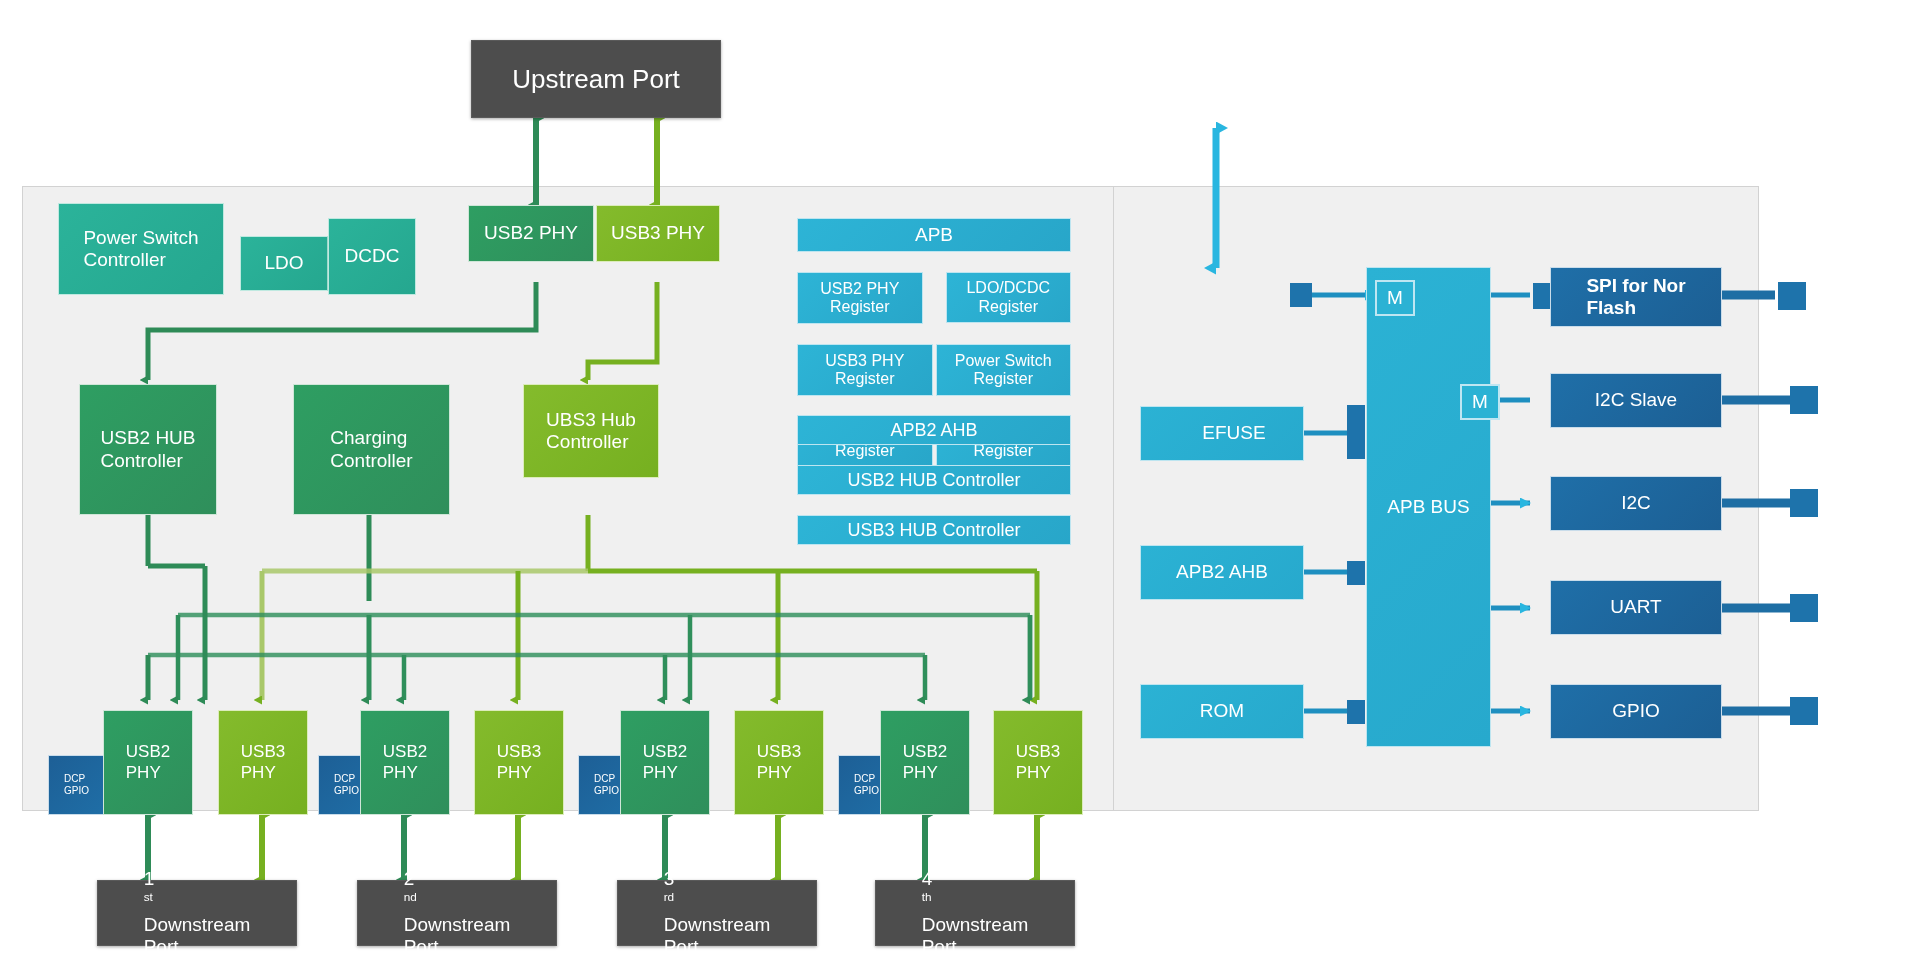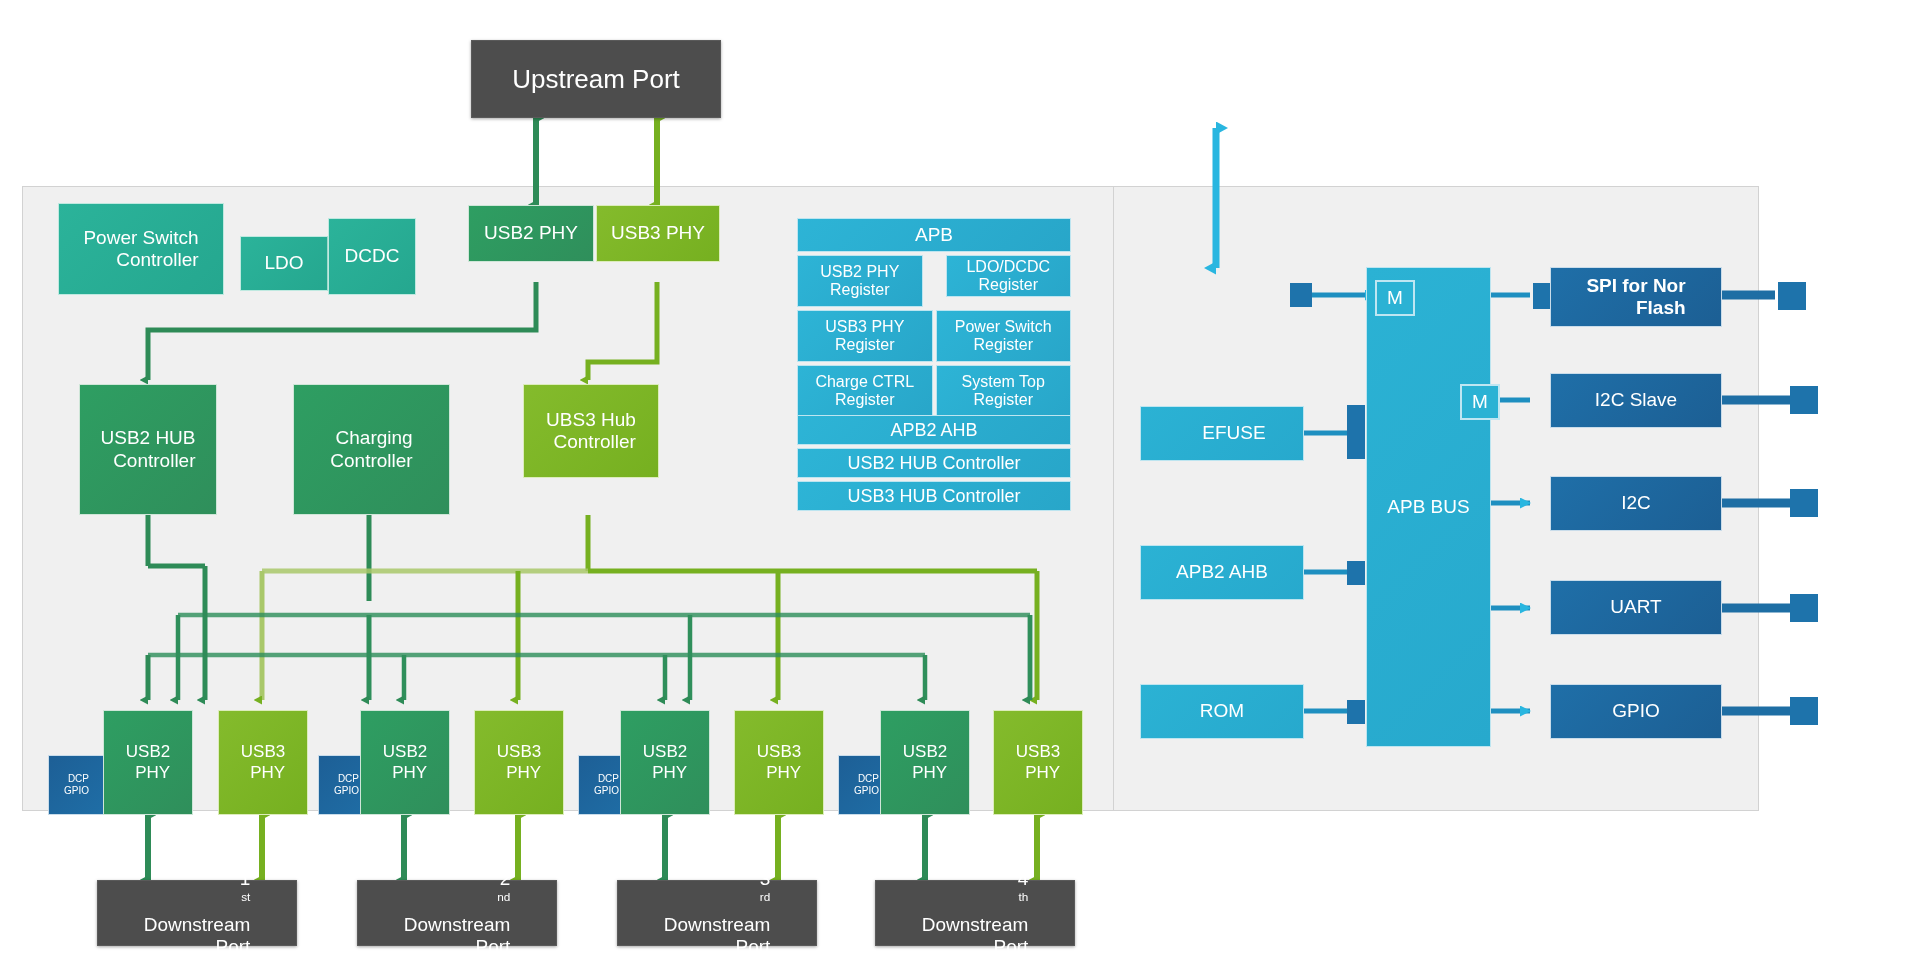--- a/index.html
+++ b/index.html
@@ -1,20 +1,20 @@
 <!DOCTYPE html>
 <html><head>
 <meta charset="utf-8">
 <style>
   html,body{margin:0;padding:0;background:#ffffff;}
   body{font-family:"Liberation Sans",sans-serif;}
   #stage{position:relative;width:1905px;height:964px;background:#ffffff;overflow:hidden;}
 
   .blk{position:absolute;box-sizing:border-box;display:flex;align-items:center;
-       justify-content:center;text-align:right;color:#ffffff;line-height:1.18;
+       justify-content:center;text-align:left;color:#ffffff;line-height:1.18;
        font-family:"Liberation Sans",sans-serif;}
   .blk span{display:block;white-space:pre-line;}
 
   
   #panel{position:absolute;left:22px;top:186px;width:1737px;height:625px;
          background:#f0f0f0;border:1px solid #d2d2d2;box-sizing:border-box;}
   #panel-right-div{position:absolute;left:1113px;top:186px;width:1px;height:625px;background:#d2d2d2;}
 
   
   .c-dark   {background:#4d4d4d;box-shadow:0 1px 3px rgba(0,0,0,.35);border:1px solid #5a5a5a;}
@@ -29,21 +29,21 @@
   .sq{position:absolute;background:#1e73ab;}
 
   
   #wires{position:absolute;left:0;top:0;width:1905px;height:964px;pointer-events:none;}
 
   .ttl-lg{font-size:26px;}
   .ttl-md{font-size:19px;}
   .ttl-sm{font-size:17px;}
   .ttl-xxs{font-size:10px;}
 
-  .apbtbl{position:absolute;display:flex;flex-direction:column;gap:3px;}
+  .apbtbl{position:absolute;display:flex;flex-direction:column;gap:20px;}
   .apbrow{display:flex;gap:3px;}
   .apbcell{background:linear-gradient(135deg,#2db4d6,#28a6c9);border:1px solid #bde5f0;
            color:#fff;display:flex;align-items:center;justify-content:center;text-align:center;
            font-size:16px;line-height:1.15;box-sizing:border-box;white-space:pre-line;}
 
   .mbox{position:absolute;background:#2bb2d4;border:2px solid #bfe6f2;color:#fff;
         display:flex;align-items:center;justify-content:center;font-size:19px;box-sizing:border-box;}
 
   sup{font-size:.62em;vertical-align:super;margin-top:16px;}
 </style>
@@ -202,21 +202,21 @@
   <div class="blk c-lime ttl-md" style="left:523px;top:384px;width:136px;height:94px;">
     <span>UBS3 Hub
 Controller</span>
   </div>
 
   <div class="apbtbl" style="left:797px;top:218px;width:274px;">
     <div class="apbcell" style="height:34px;font-size:19px;"><span>APB</span></div>
     <div class="apbrow">
       <div class="apbcell" style="width:50%;height:52px;"><span>USB2 PHY
 Register</span></div>
-      <div class="apbcell" style="width:50%;height:42px;margin-left:20px;"><span>LDO/DCDC
+      <div class="apbcell" style="width:50%;height:51px;margin-left:20px;"><span>LDO/DCDC
 Register</span></div>
     </div>
     <div class="apbrow">
       <div class="apbcell" style="width:50%;height:52px;"><span>USB3 PHY
 Register</span></div>
       <div class="apbcell" style="width:50%;height:52px;"><span>Power Switch
 Register</span></div>
     </div>
     <div class="apbrow">
       <div class="apbcell" style="width:50%;height:52px;"><span>Charge CTRL

